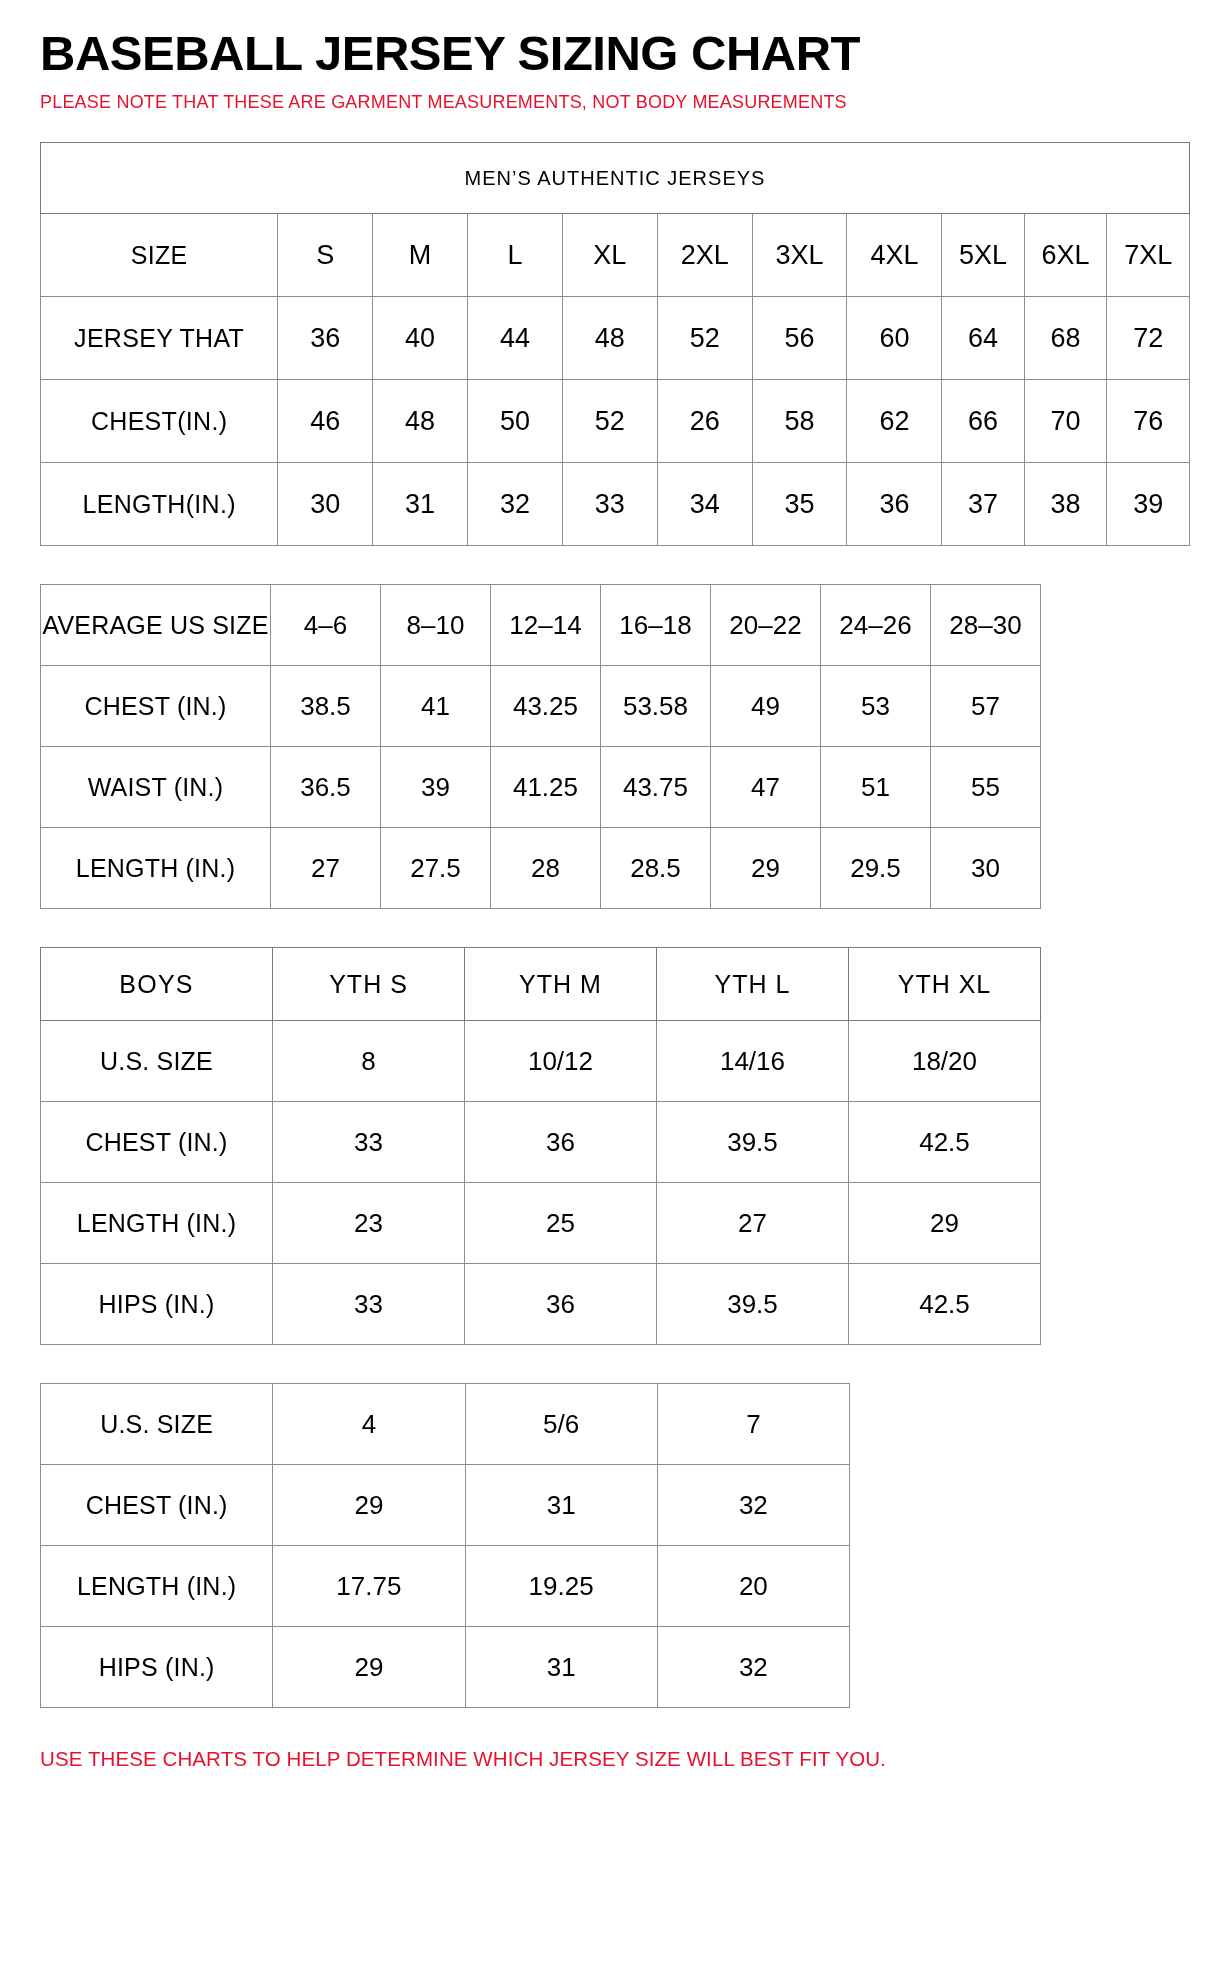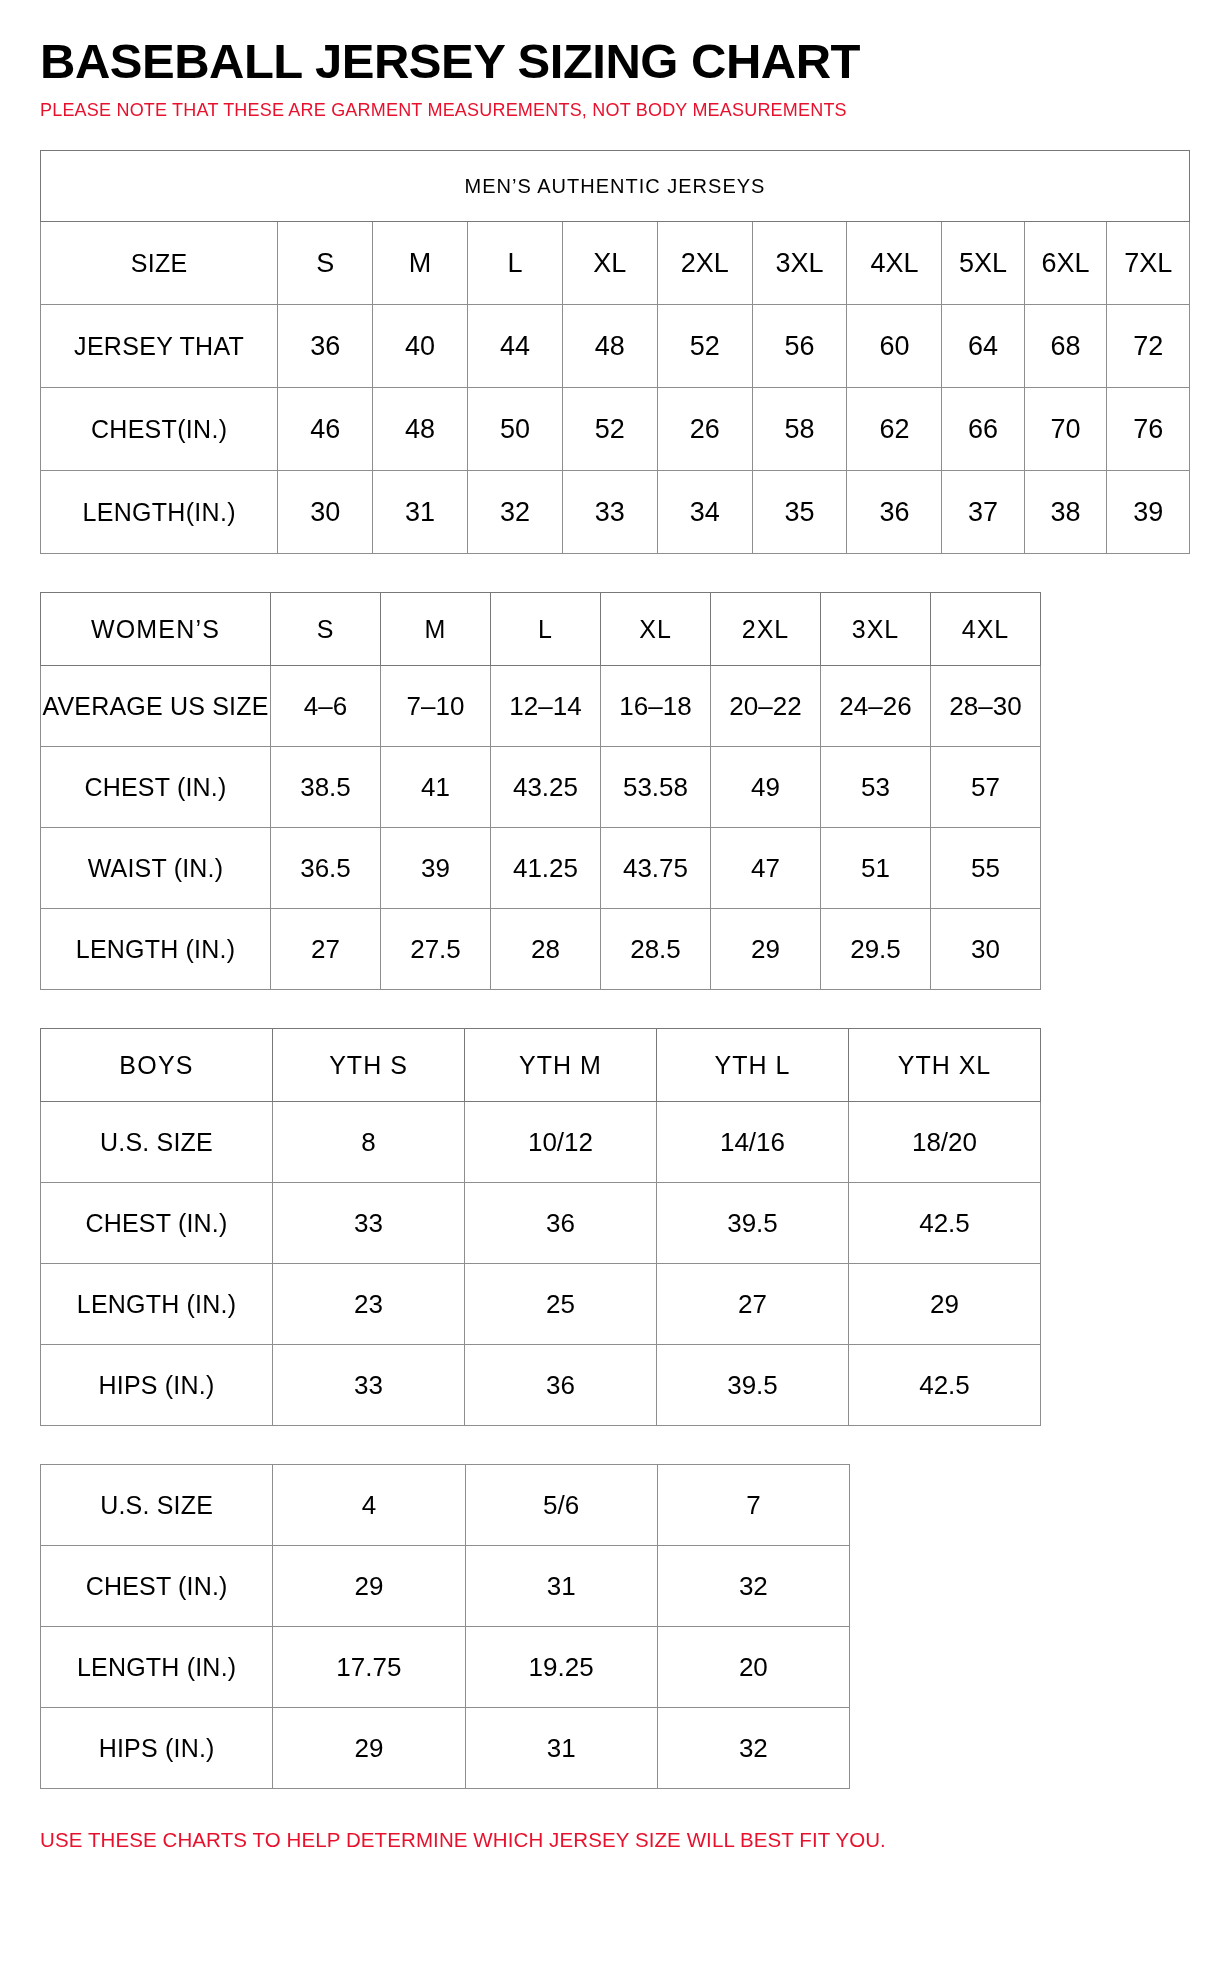--- a/index.html
+++ b/index.html
@@ -10,21 +10,21 @@
   body {
     width: 1220px;
     min-height: 1974px;
     font-family: "Liberation Sans", sans-serif;
     color: #000000;
     -webkit-font-smoothing: antialiased;
   }
   .page {
     width: 1076px;
     box-sizing: border-box;
-    padding: 36px 40px 0 40px;
+    padding: 28px 40px 0 40px;
   }
   .main-title {
     font-size: 49px;
     font-weight: bold;
     letter-spacing: -0.5px;
     line-height: 1.05;
     margin: 0 0 12px 0;
     color: #000;
   }
   .note {
@@ -215,33 +215,23 @@
       <col style="width:110px">
         <col style="width:110px">
         <col style="width:110px">
       <col style="width:110px">
         <col style="width:110px">
         <col style="width:110px">
         <col style="width:110px">
     </colgroup>
     <tbody>
       <tr>
-        <td class="band-left">WOMEN’S</td>
-        <td class="band-cell">S</td>
-        <td class="band-cell">M</td>
-        <td class="band-cell">L</td>
-        <td class="band-cell">XL</td>
-        <td class="band-cell">2XL</td>
-        <td class="band-cell">3XL</td>
-        <td class="band-cell">4XL</td>
-      </tr>
-      <tr>
         <td class="rowlab">AVERAGE US SIZE</td>
         <td class="val">4–6</td>
-        <td class="val">7–10</td>
+        <td class="val">8–10</td>
         <td class="val">12–14</td>
         <td class="val">16–18</td>
         <td class="val">20–22</td>
         <td class="val">24–26</td>
         <td class="val">28–30</td>
       </tr>
       <tr>
         <td class="rowlab">CHEST (IN.)</td>
         <td class="val">38.5</td>
         <td class="val">41</td>

